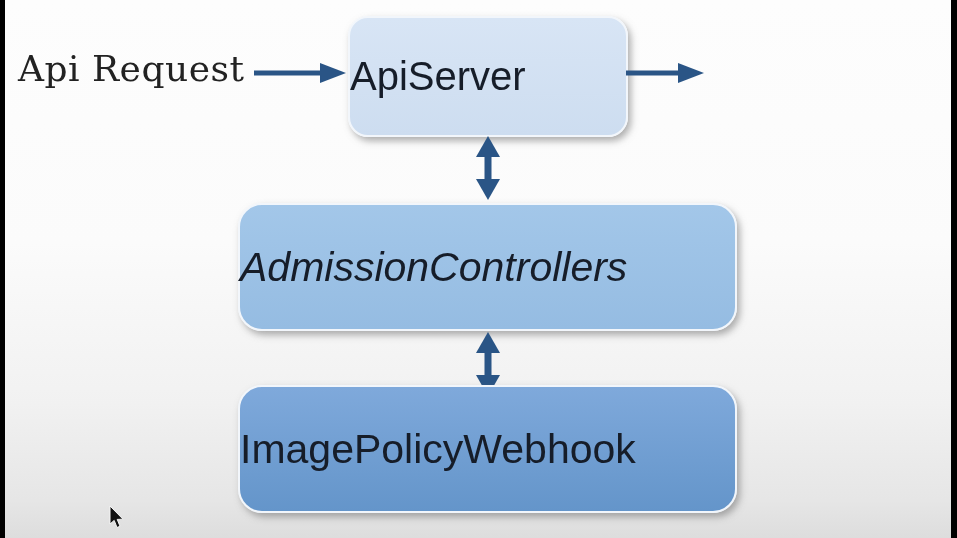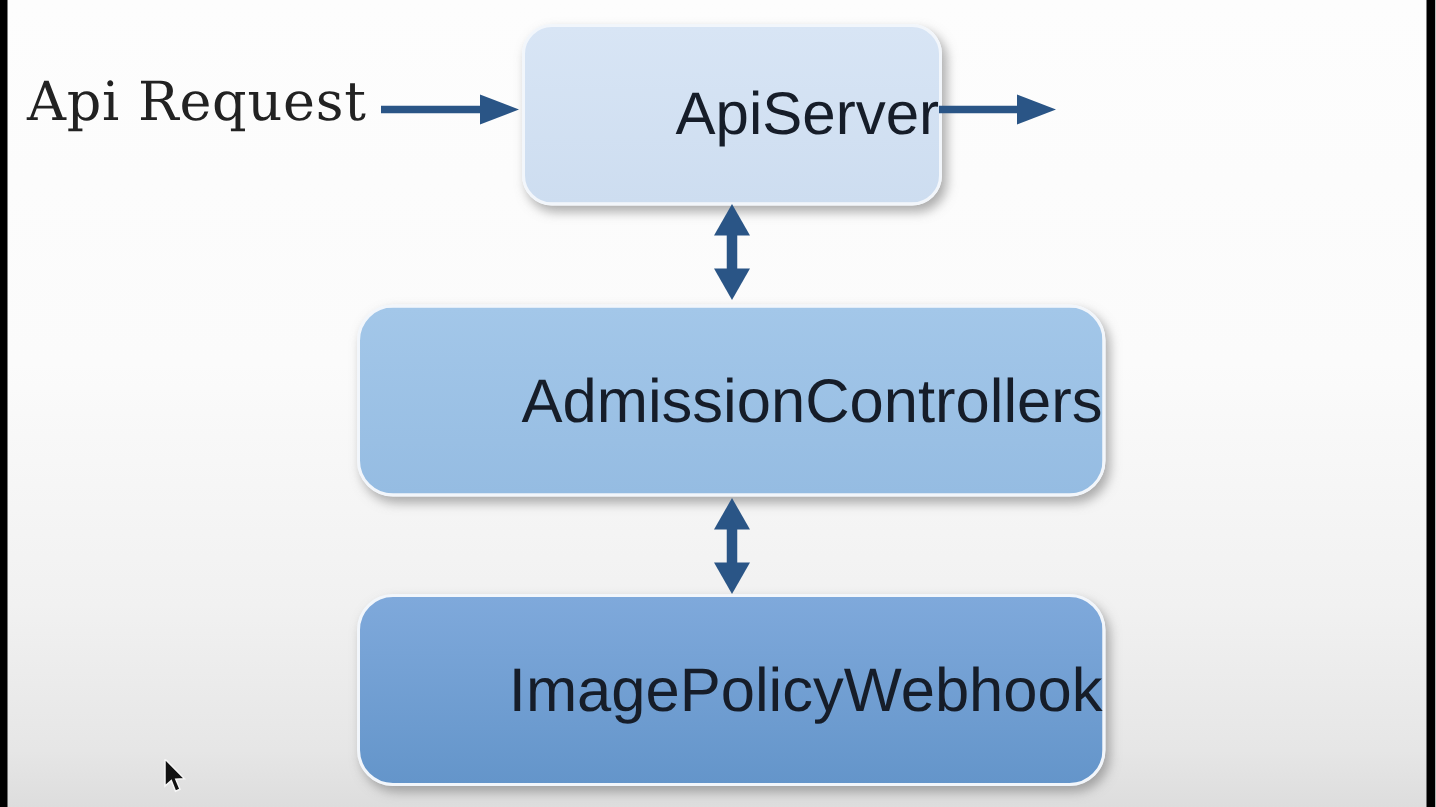--- a/index.html
+++ b/index.html
@@ -20,40 +20,41 @@
     font-size:36px;
     color:#222222;
     white-space:nowrap;
     letter-spacing:0.5px;
   }
   #lbl-api-request{left:18px;top:48px;}
   #lbl-allow-deny{left:720px;top:48px;}
 
   .node{
     position:absolute;
-    display:flex;align-items:center;justify-content:flex-end;
+    display:flex;align-items:center;justify-content:flex-start;
     border:2px solid #f2f6fb;
     box-shadow:3px 4px 7px rgba(110,110,110,0.55);
     color:#161d29;
     font-size:41px;
     white-space:nowrap;
   }
   #node-api-server{
     left:348px;top:16px;width:276px;height:117px;
     border-radius:20px;
     background:linear-gradient(180deg,#d8e5f5,#cdddf0);
     font-size:40px;
   }
   #node-admission-controllers{
     left:238px;top:203px;width:495px;height:124px;
     border-radius:24px;
     background:linear-gradient(180deg,#a3c7e9,#95bce2);
+    font-style:italic;
   }
   #node-image-policy-webhook{
-    left:238px;top:396px;width:495px;height:124px;
+    left:238px;top:385px;width:495px;height:124px;
     border-radius:24px;
     background:linear-gradient(180deg,#7fa9db,#6495ca);
   }
   .edge{position:absolute;}
   #edge-request-in{left:252px;top:60px;}
   #edge-allow-out{left:626px;top:60px;}
   #edge-apiserver-admission{left:473px;top:135px;}
   #edge-admission-webhook{left:473px;top:331px;}
   #mouse-cursor{left:109px;top:506px;position:absolute;}
 </style>

